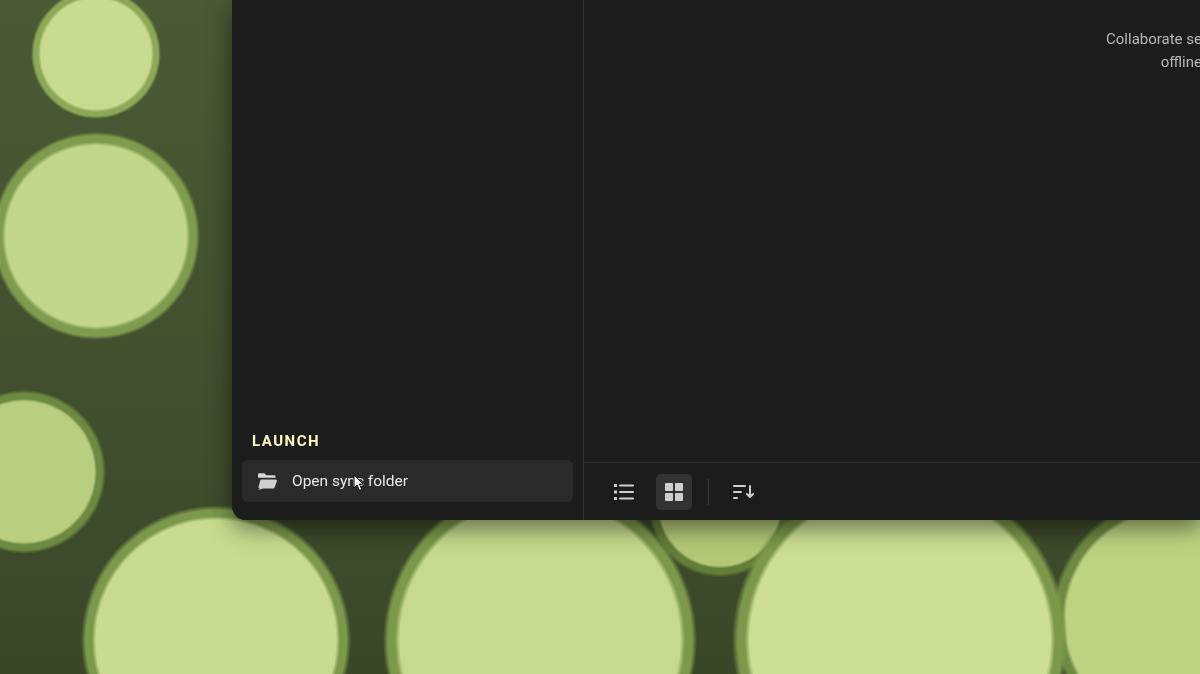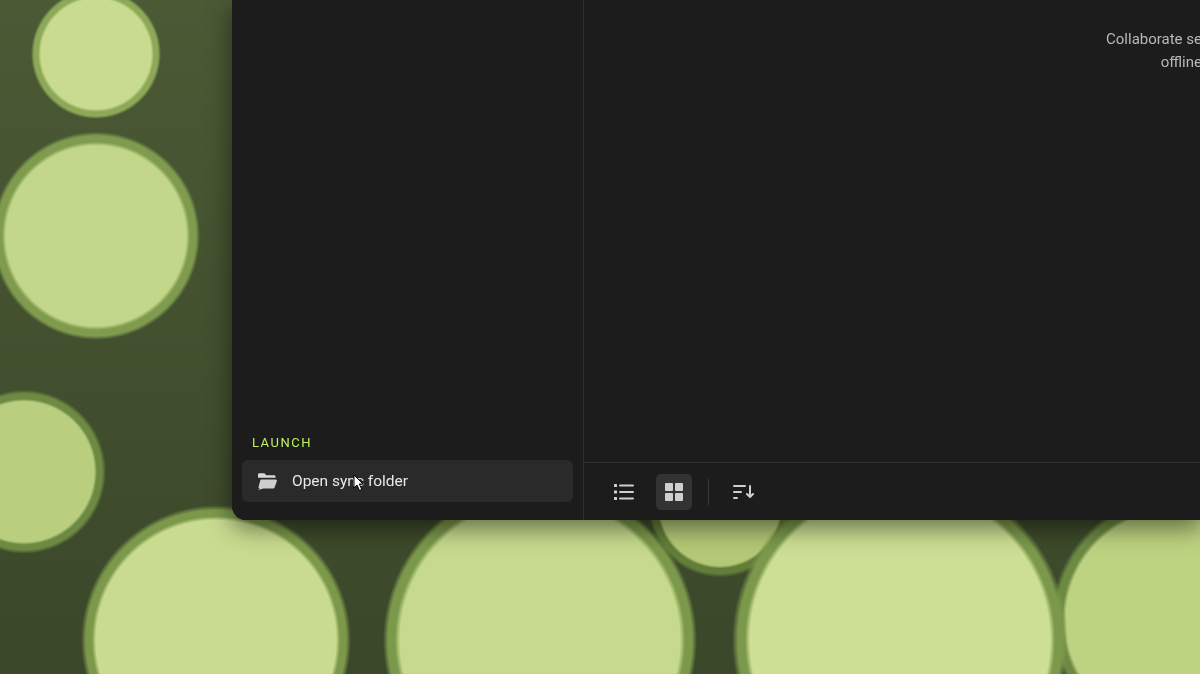--- a/index.html
+++ b/index.html
@@ -41,24 +41,24 @@
     width: 352px;
     flex: 0 0 352px;
     background: #1c1c1c;
     border-right: 1px solid #2e2e2e;
     display: flex;
     flex-direction: column;
     border-radius: 0 0 0 14px;
   }
   .left-spacer { flex: 1; }
   .section-label {
-    color: #bef264;
-    font-size: 13px;
+    color: #fef9c3;
+    font-size: 15px;
     letter-spacing: 1.5px;
-    font-weight: 400;
+    font-weight: 700;
     padding: 0 20px 10px 20px;
   }
   .launch-item {
     margin: 0 10px 18px 10px;
     height: 42px;
     background: #2a2a2a;
     border-radius: 6px;
     display: flex;
     align-items: center;
     padding: 0 14px;

